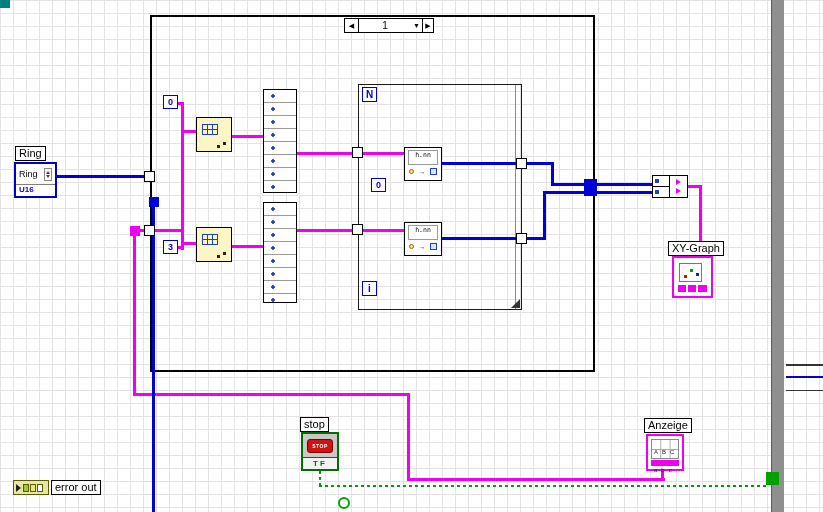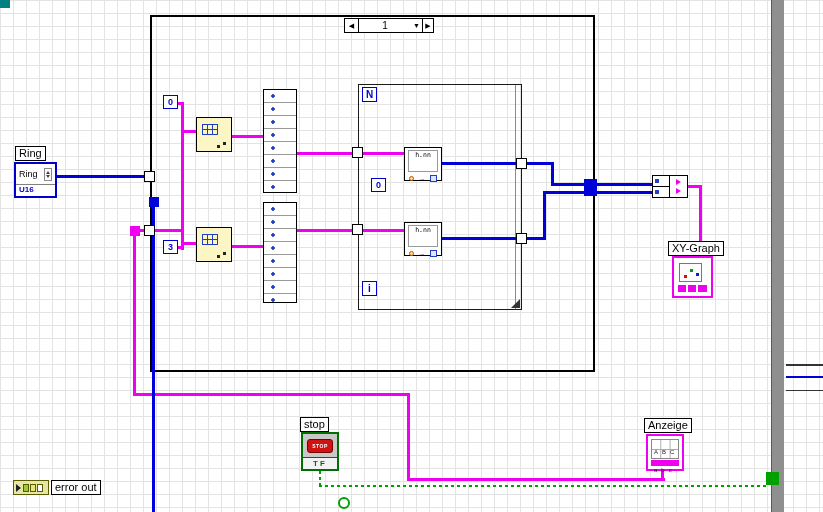--- a/index.html
+++ b/index.html
@@ -54,21 +54,21 @@
     background-image:linear-gradient(#2040c0 1px,transparent 1px),linear-gradient(90deg,#2040c0 1px,transparent 1px);
     background-size:5px 5px;background-position:-1px -1px;}
   .ynode-dots{position:absolute;right:5px;bottom:6px;width:3px;height:3px;background:#222;box-shadow:-6px 3px #222;}
   
   .tnode{background:#fff;border:1px solid #000;
     background-image:radial-gradient(circle at 9px 6px,#2040c0 1.5px,transparent 2px),
       repeating-linear-gradient(to bottom,transparent 0 12px,#9a9a9a 12px 13px);
     background-size:100% 13px,100% 100%;background-repeat:repeat,no-repeat;}
   
   .fnode{background:#fff;border:1px solid #000;padding:2px 3px;}
-  .fnode-text{border:1px solid #999;text-align:center;font:6.5px "DejaVu Sans Mono",monospace;line-height:9px;height:22px;}
+  .fnode-text{border:1px solid #999;text-align:center;font:6.5px "DejaVu Sans Mono",monospace;line-height:9px;height:15px;}
   .fnode-glyphs{display:flex;align-items:center;justify-content:space-between;margin-top:3px;padding:0 1px;}
   .gdot{width:5px;height:5px;border:1px solid #b06000;border-radius:50%;background:#ffd9a0;}
   .garr{font-size:7px;color:#333;line-height:7px;}
   .gsq{width:7px;height:7px;border:1px solid #2040c0;background:#dfe4ff;}
   
   .bundle{border:1px solid #000;background:#fff;display:flex;}
   .bundle-left{width:17px;border-right:1px solid #000;display:flex;flex-direction:column;}
   .bundle-cell{flex:1;position:relative;}
   .bundle-cell + .bundle-cell{border-top:1px solid #000;}
   .bundle-cell::after{content:"";position:absolute;left:2px;top:50%;margin-top:-2px;width:4px;height:4px;background:#2040c0;}

